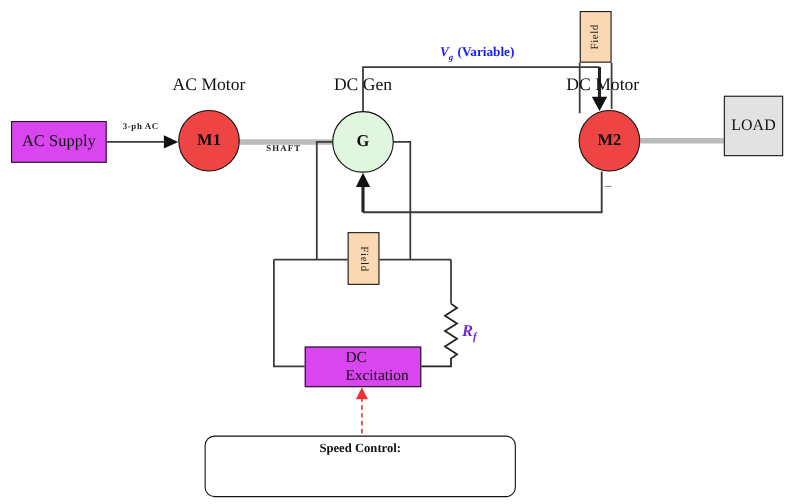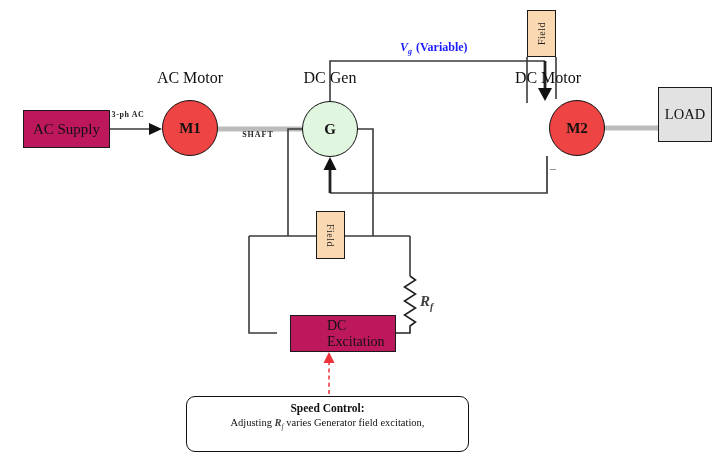--- a/index.html
+++ b/index.html
@@ -1,34 +1,34 @@
 <!DOCTYPE html>
 <html><head>
 <meta charset="utf-8">
 <style>
   html,body{margin:0;padding:0;background:#fff;width:720px;height:458px;overflow:hidden;}
   .stage{position:relative;width:720px;height:458px;background:#fff;
          font-family:"Liberation Serif","DejaVu Serif",serif;color:#111;}
   svg{position:absolute;left:0;top:0;}
   .abs{position:absolute;box-sizing:border-box;}
   .blockbox{border:1.5px solid #1a1a1a;display:flex;align-items:center;justify-content:center;}
-  .yellow{background:#be185d;margin-left:13px;}
+  .yellow{background:#d946ef;}
   .circle{border:1.6px solid #111;border-radius:50%;display:flex;align-items:center;justify-content:center;
           font-weight:bold;font-size:15px;}
   .lavender{background:#ef4444;}
   .green{background:#E1F6DF;}
   .gray{background:#E2E2E2;}
   .fieldbox{background:#FAD9B2;border:1.3px solid #1a1a1a;display:flex;align-items:center;justify-content:center;}
   .fieldbox span{font-size:10px;letter-spacing:.5px;color:#222;white-space:nowrap;}
   .rot-ccw span{transform:rotate(-90deg);}
   .rot-cw span{transform:rotate(90deg);}
   .caption{font-size:16px;text-align:center;white-space:nowrap;}
   .wirelabel{font-weight:bold;font-size:8px;letter-spacing:.6px;text-align:center;white-space:nowrap;color:#222;}
   .blue{color:#1A1AFF;}
-  .red{color:#404040;}
+  .red{color:#6d28d9;}
   .siglabel{font-size:12px;font-weight:bold;white-space:nowrap;}
   .siglabel .sym, .note .sym{font-weight:bold;font-style:italic;}
   .siglabel sub{font-size:8px;font-style:italic;}
   .siglabel .rest{margin-left:4px;}
   .rf-label{font-size:15px;font-style:italic;font-weight:bold;}
   .rf-label sub{font-size:10px;}
   .minus{font-size:13px;color:#555;}
   .note{border:1.4px solid #111;border-radius:9px;background:#fff;text-align:center;
         padding-top:4px;font-size:10.5px;line-height:14.5px;}
   .note .title{font-weight:bold;font-size:11.5px;}
@@ -77,21 +77,21 @@
   </div>
 
   <div class="abs circle lavender" style="left:162px;top:100px;width:56px;height:56px;">
     <span>M1</span>
   </div>
 
   <div class="abs circle green" style="left:302px;top:101px;width:56px;height:56px;">
     <span>G</span>
   </div>
 
-  <div class="abs circle lavender" style="left:549px;top:100px;width:56px;height:56px;">
+  <div class="abs circle lavender" style="left:526px;top:100px;width:56px;height:56px;">
     <span>M2</span>
   </div>
 
   <div class="abs blockbox gray" style="left:658px;top:87px;width:54px;height:55px;">
     <span class="load-text">LOAD</span>
   </div>
 
   <div class="abs blockbox yellow" style="left:277px;top:315px;width:106px;height:37px;padding-left:36px;">
     <span class="exc-text">DC Excitation</span>
   </div>
@@ -117,18 +117,15 @@
 
 
   <div class="abs rf-label red" style="left:420px;top:293px;">
     <span class="sym">R</span><sub>f</sub>
   </div>
 
   <div class="abs minus" style="left:549px;top:162px;">−</div>
 
   <div class="abs note" style="left:186px;top:396px;width:283px;height:56px;">
     <div class="title">Speed Control:</div>
-    <div>
-      <span>Adjusting </span><span class="sym red">R</span><sub class="red">f</sub><span> varies Generator field excitation,</span>
-    </div>
   </div>
 
 </div>
 
 </body></html>

